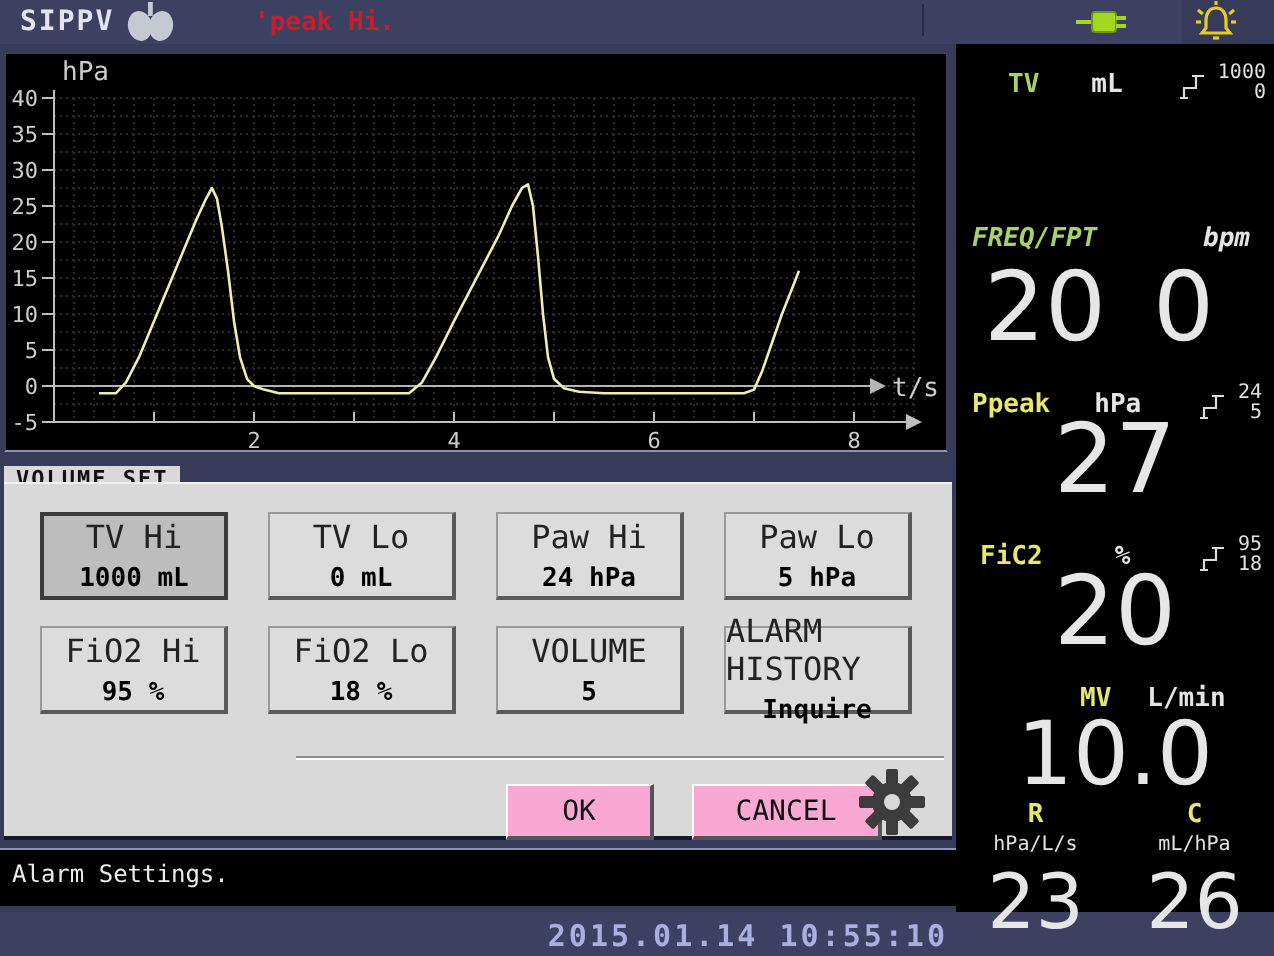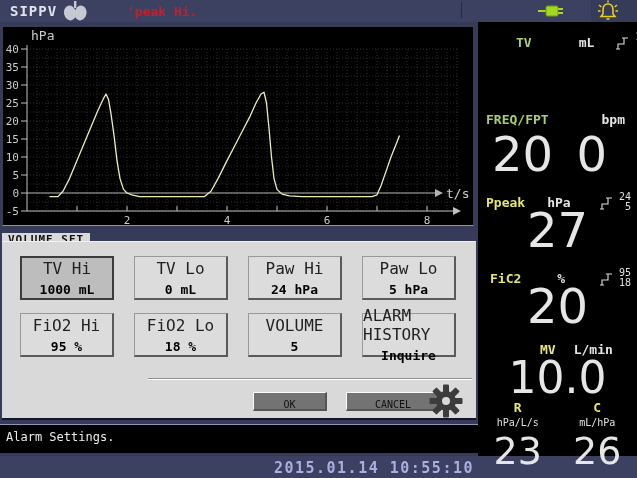--- a/index.html
+++ b/index.html
@@ -30,24 +30,24 @@
   #btn-grid{position:absolute;left:18px;top:14px;display:grid;
     grid-template-columns:repeat(4,94px);grid-auto-rows:44px;column-gap:20px;row-gap:13px;}
   .alarm-btn{background:#dcdcdc;border:1px solid #999;border-right:2px solid #5a5a5a;
     border-bottom:2px solid #5a5a5a;display:flex;flex-direction:column;align-items:center;
     justify-content:center;cursor:pointer;box-sizing:border-box;}
   .alarm-btn .b-label{font-size:16px;color:#222;}
   .alarm-btn .b-value{font-size:13px;font-weight:bold;color:#000;margin-top:4px;}
   .alarm-btn.selected{background:#bdbdbd;border:2px solid #3c3c3c;}
   #separator{position:absolute;left:146px;top:136px;width:324px;height:1px;background:#8f8f8f;
     box-shadow:0 1px 0 #ffffff;}
-  .dlg-btn{position:absolute;top:150px;height:19px;background:#737373;
+  .dlg-btn{position:absolute;top:150px;height:28px;background:#f9a8d4;
     border-top:1px solid #fbfbfb;border-left:1px solid #fbfbfb;
     border-right:2px solid #555;border-bottom:2px solid #555;
-    font-family:"DejaVu Sans Mono",monospace;font-size:10px;color:#111;cursor:pointer;
+    font-family:"DejaVu Sans Mono",monospace;font-size:14px;color:#111;cursor:pointer;
     box-sizing:border-box;text-align:center;line-height:22px;}
   #ok-btn{left:251px;width:74px;}
   #cancel-btn{left:344px;width:95px;}
   #gear{position:absolute;left:427px;top:142px;cursor:pointer;}
 
   
   #statusbar{position:absolute;left:0;top:424px;width:478px;height:29px;background:#000;
     border-top:1px solid #8e94b4;box-sizing:border-box;}
   #status-text{padding:5px 0 0 6px;font-size:12px;color:#ececec;}
   #bottombar{position:absolute;left:0;top:456px;width:637px;height:22px;background:#3c4162;}
@@ -59,25 +59,25 @@
   .hdr{position:absolute;left:0;width:159px;display:flex;align-items:center;
     font-size:13px;font-weight:bold;box-sizing:border-box;}
   .lbl-green{color:#a8d070;}
   .lbl-yellow{color:#e6e670;}
   .unit{color:#e4e4e4;font-weight:bold;font-size:13px;}
   .limits{display:flex;align-items:center;margin-left:auto;}
   .limit-nums{display:flex;flex-direction:column;align-items:flex-end;font-size:10px;
     line-height:10px;color:#e0e0e0;margin-left:5px;font-weight:normal;}
   .bigval{position:absolute;left:0;width:159px;text-align:center;color:#e6e6e6;
     font-family:"DejaVu Sans",sans-serif;}
-  #tv-header{top:10px;padding-left:38px;gap:21px;}
+  #tv-header{top:10px;padding-left:26px;}
   #tv-header .unit{margin-left:26px;}
   #tv-header .limits{margin-right:4px;}
   #tv-value{top:18px;font-size:54px;}
-  #freq-header{top:90px;padding:0 12px 0 8px;justify-content:space-between;}
+  #freq-header{top:90px;padding:0 12px 0 8px;justify-content:space-between;font-style:italic;}
   #freq-values{position:absolute;top:104px;left:0;width:159px;display:flex;
     justify-content:space-between;padding:0 30px 0 14px;box-sizing:border-box;
     font-size:48px;color:#e6e6e6;font-family:"DejaVu Sans",sans-serif;}
   #ppeak-header{top:170px;padding:0 6px 0 8px;}
   #ppeak-header .unit{margin-left:22px;}
   #ppeak-value{top:180px;font-size:48px;}
   #fio2-header{top:246px;padding:0 6px 0 12px;}
   #fio2-header .unit{margin-left:36px;}
   #fio2-value{top:256px;font-size:48px;}
   #mv-header{top:320px;padding-left:26px;margin-left:36px;}

